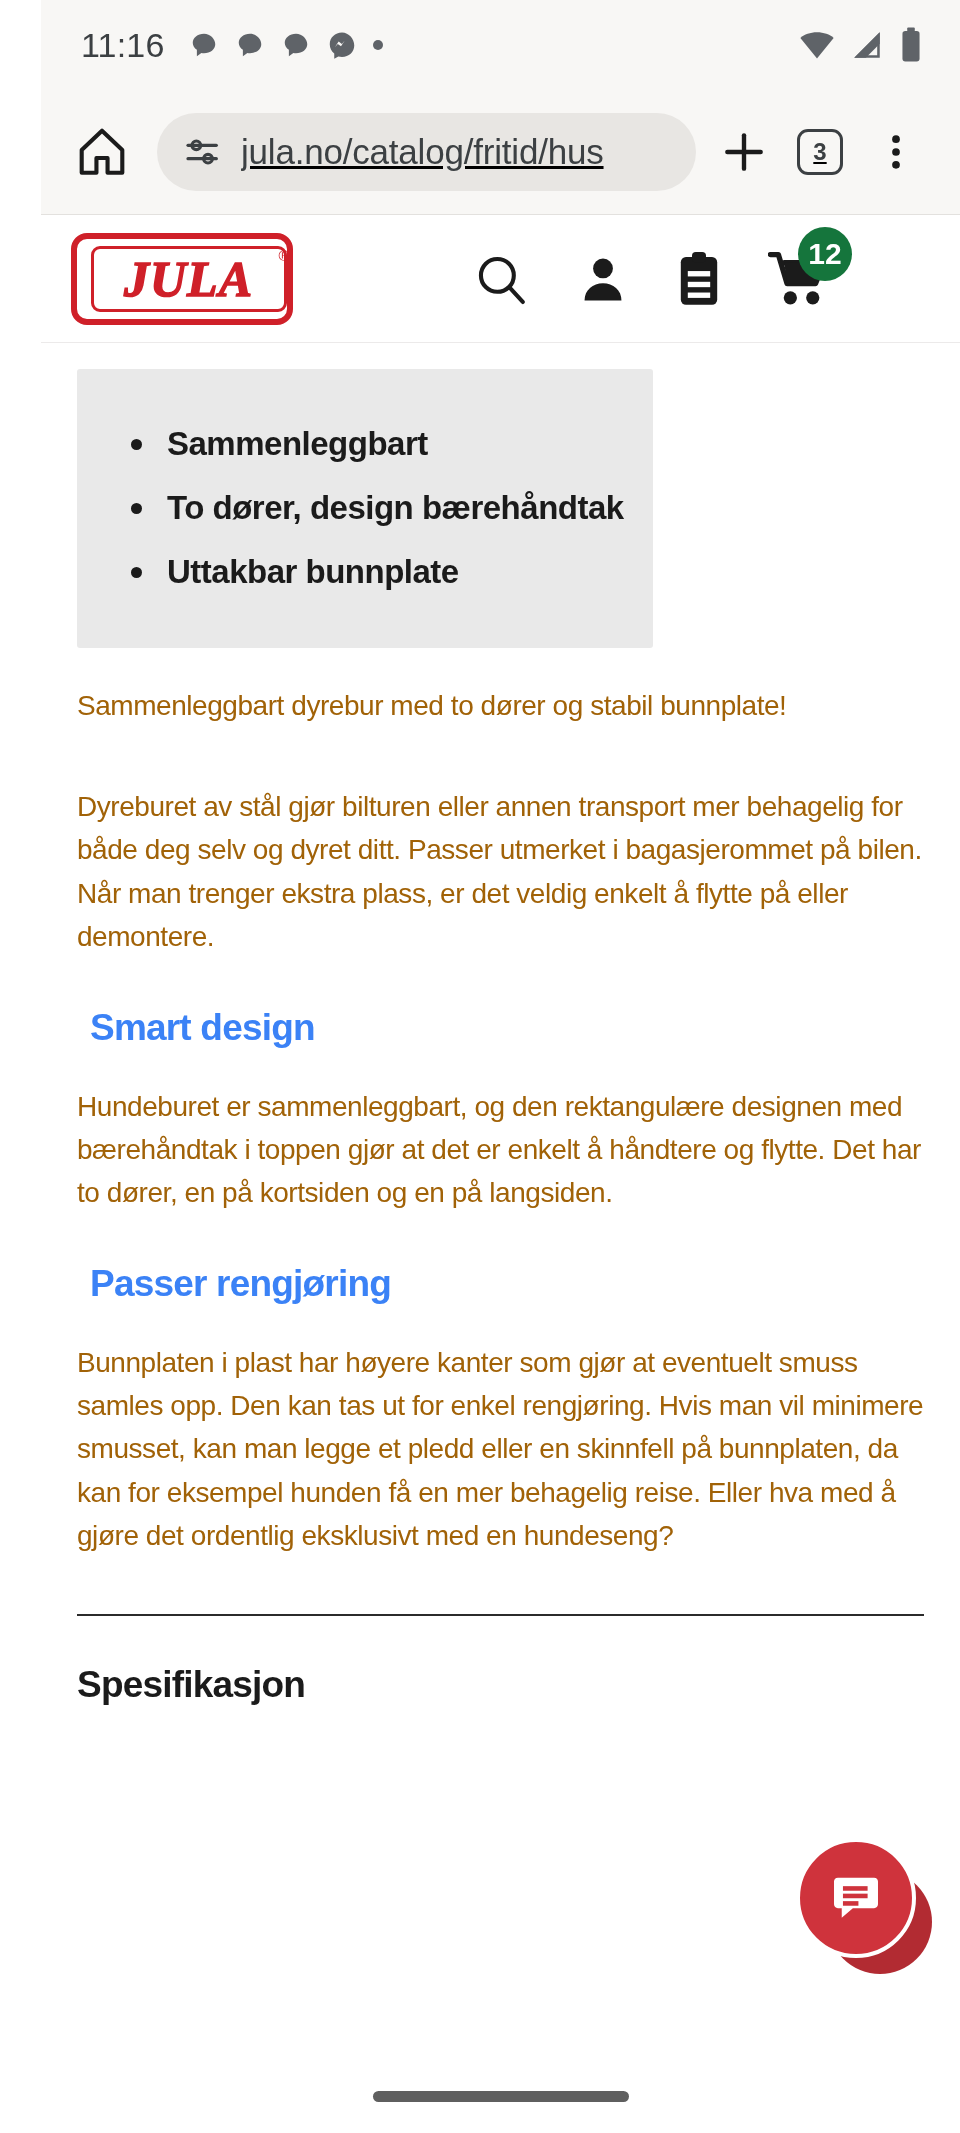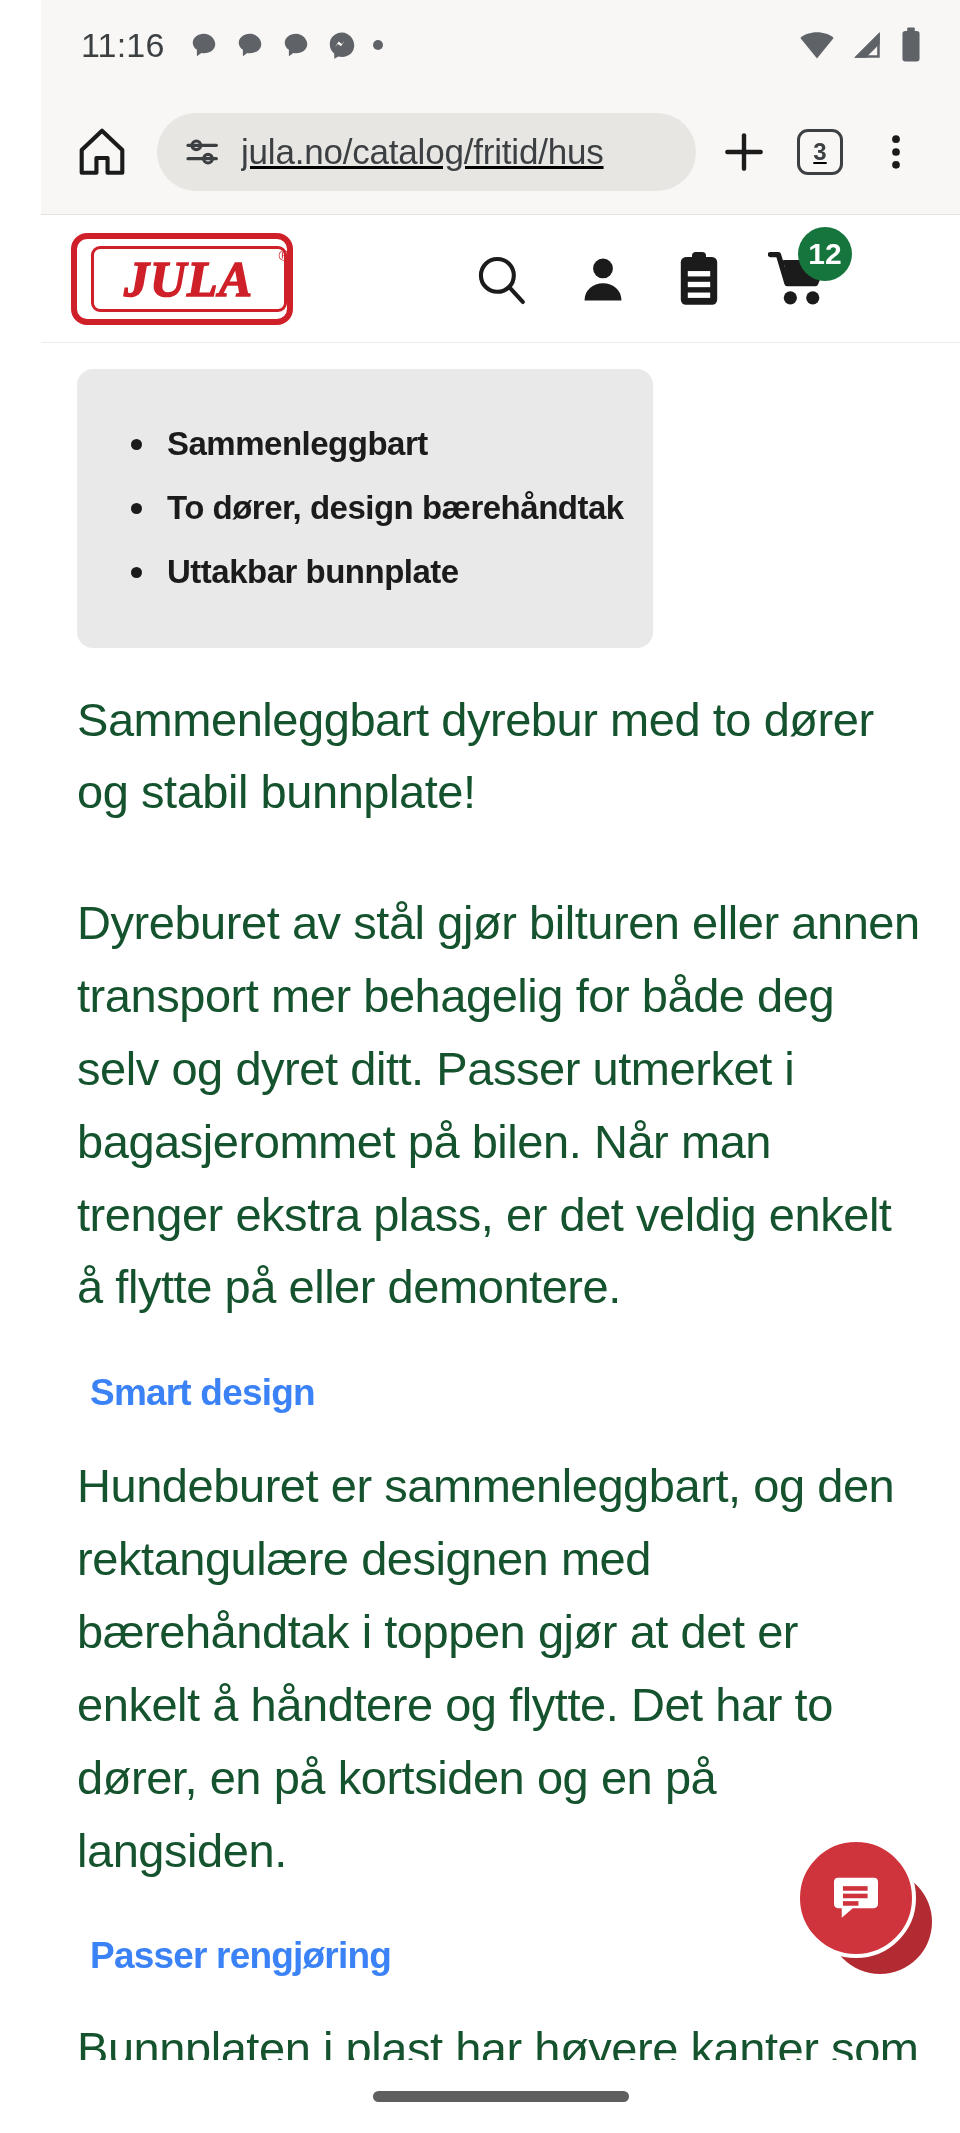--- a/index.html
+++ b/index.html
@@ -178,21 +178,21 @@
   .content {
     flex: 1 1 auto;
     background: #ffffff;
     position: relative;
     padding: 0 36px;
     overflow: hidden;
   }
   .highlight-box {
     margin-top: 26px;
     background: #e9e9e9;
-    border-radius: 16px;
+    border-radius: 3px;
     padding: 34px 0 34px 0;
     width: 576px;
   }
   .highlight-box ul { list-style: none; }
   .highlight-box li {
     position: relative;
     font-size: 33px;
     font-weight: bold;
     color: #1b1b1b;
     padding: 0 0 0 90px;
@@ -205,23 +205,23 @@
     content: "";
     position: absolute;
     left: 54px;
     top: 18px;
     width: 11px; height: 11px;
     border-radius: 50%;
     background: #1b1b1b;
   }
 
   .para {
-    font-size: 47px;
+    font-size: 28px;
     line-height: 1.55;
-    color: #14532d;
+    color: #a16207;
     font-family: "Liberation Sans", sans-serif;
     letter-spacing: -0.45px;
     margin-top: 36px;
   }
   .para.gap { margin-top: 58px; }
   .sect-h {
     font-size: 37px;
     font-weight: bold;
     color: #3b82f6;
     font-family: Liberation Sans, sans-serif;

